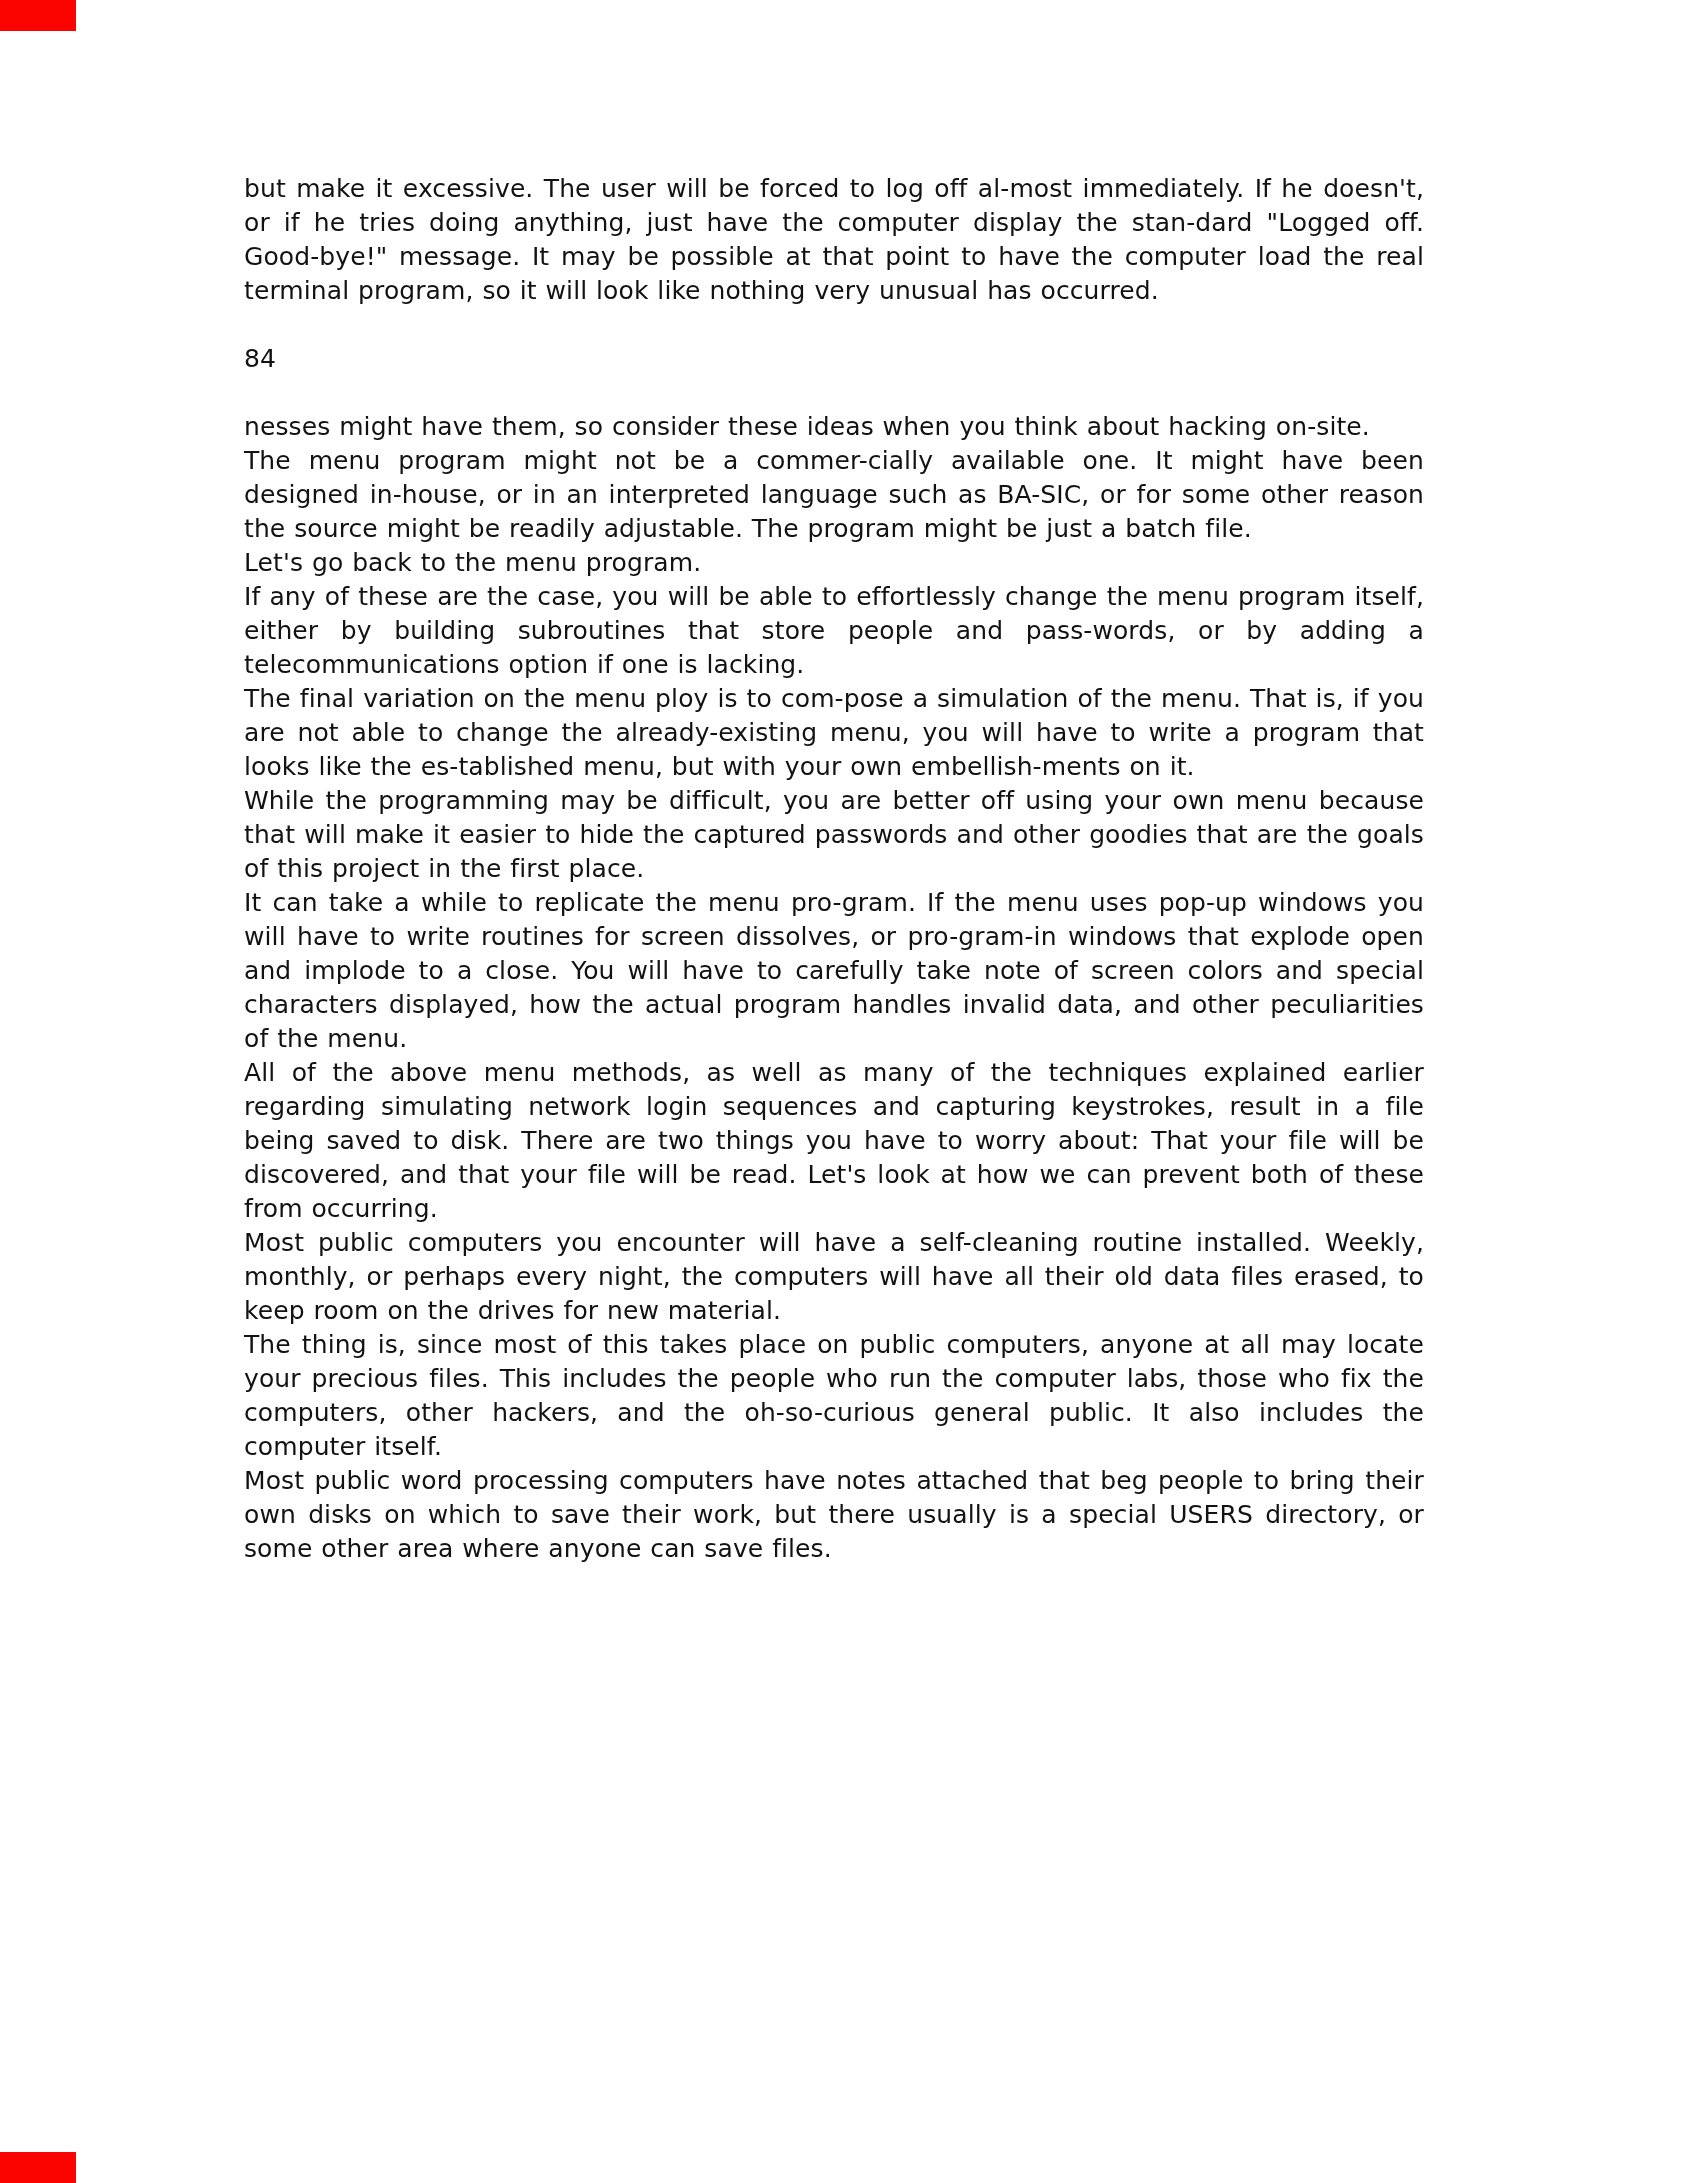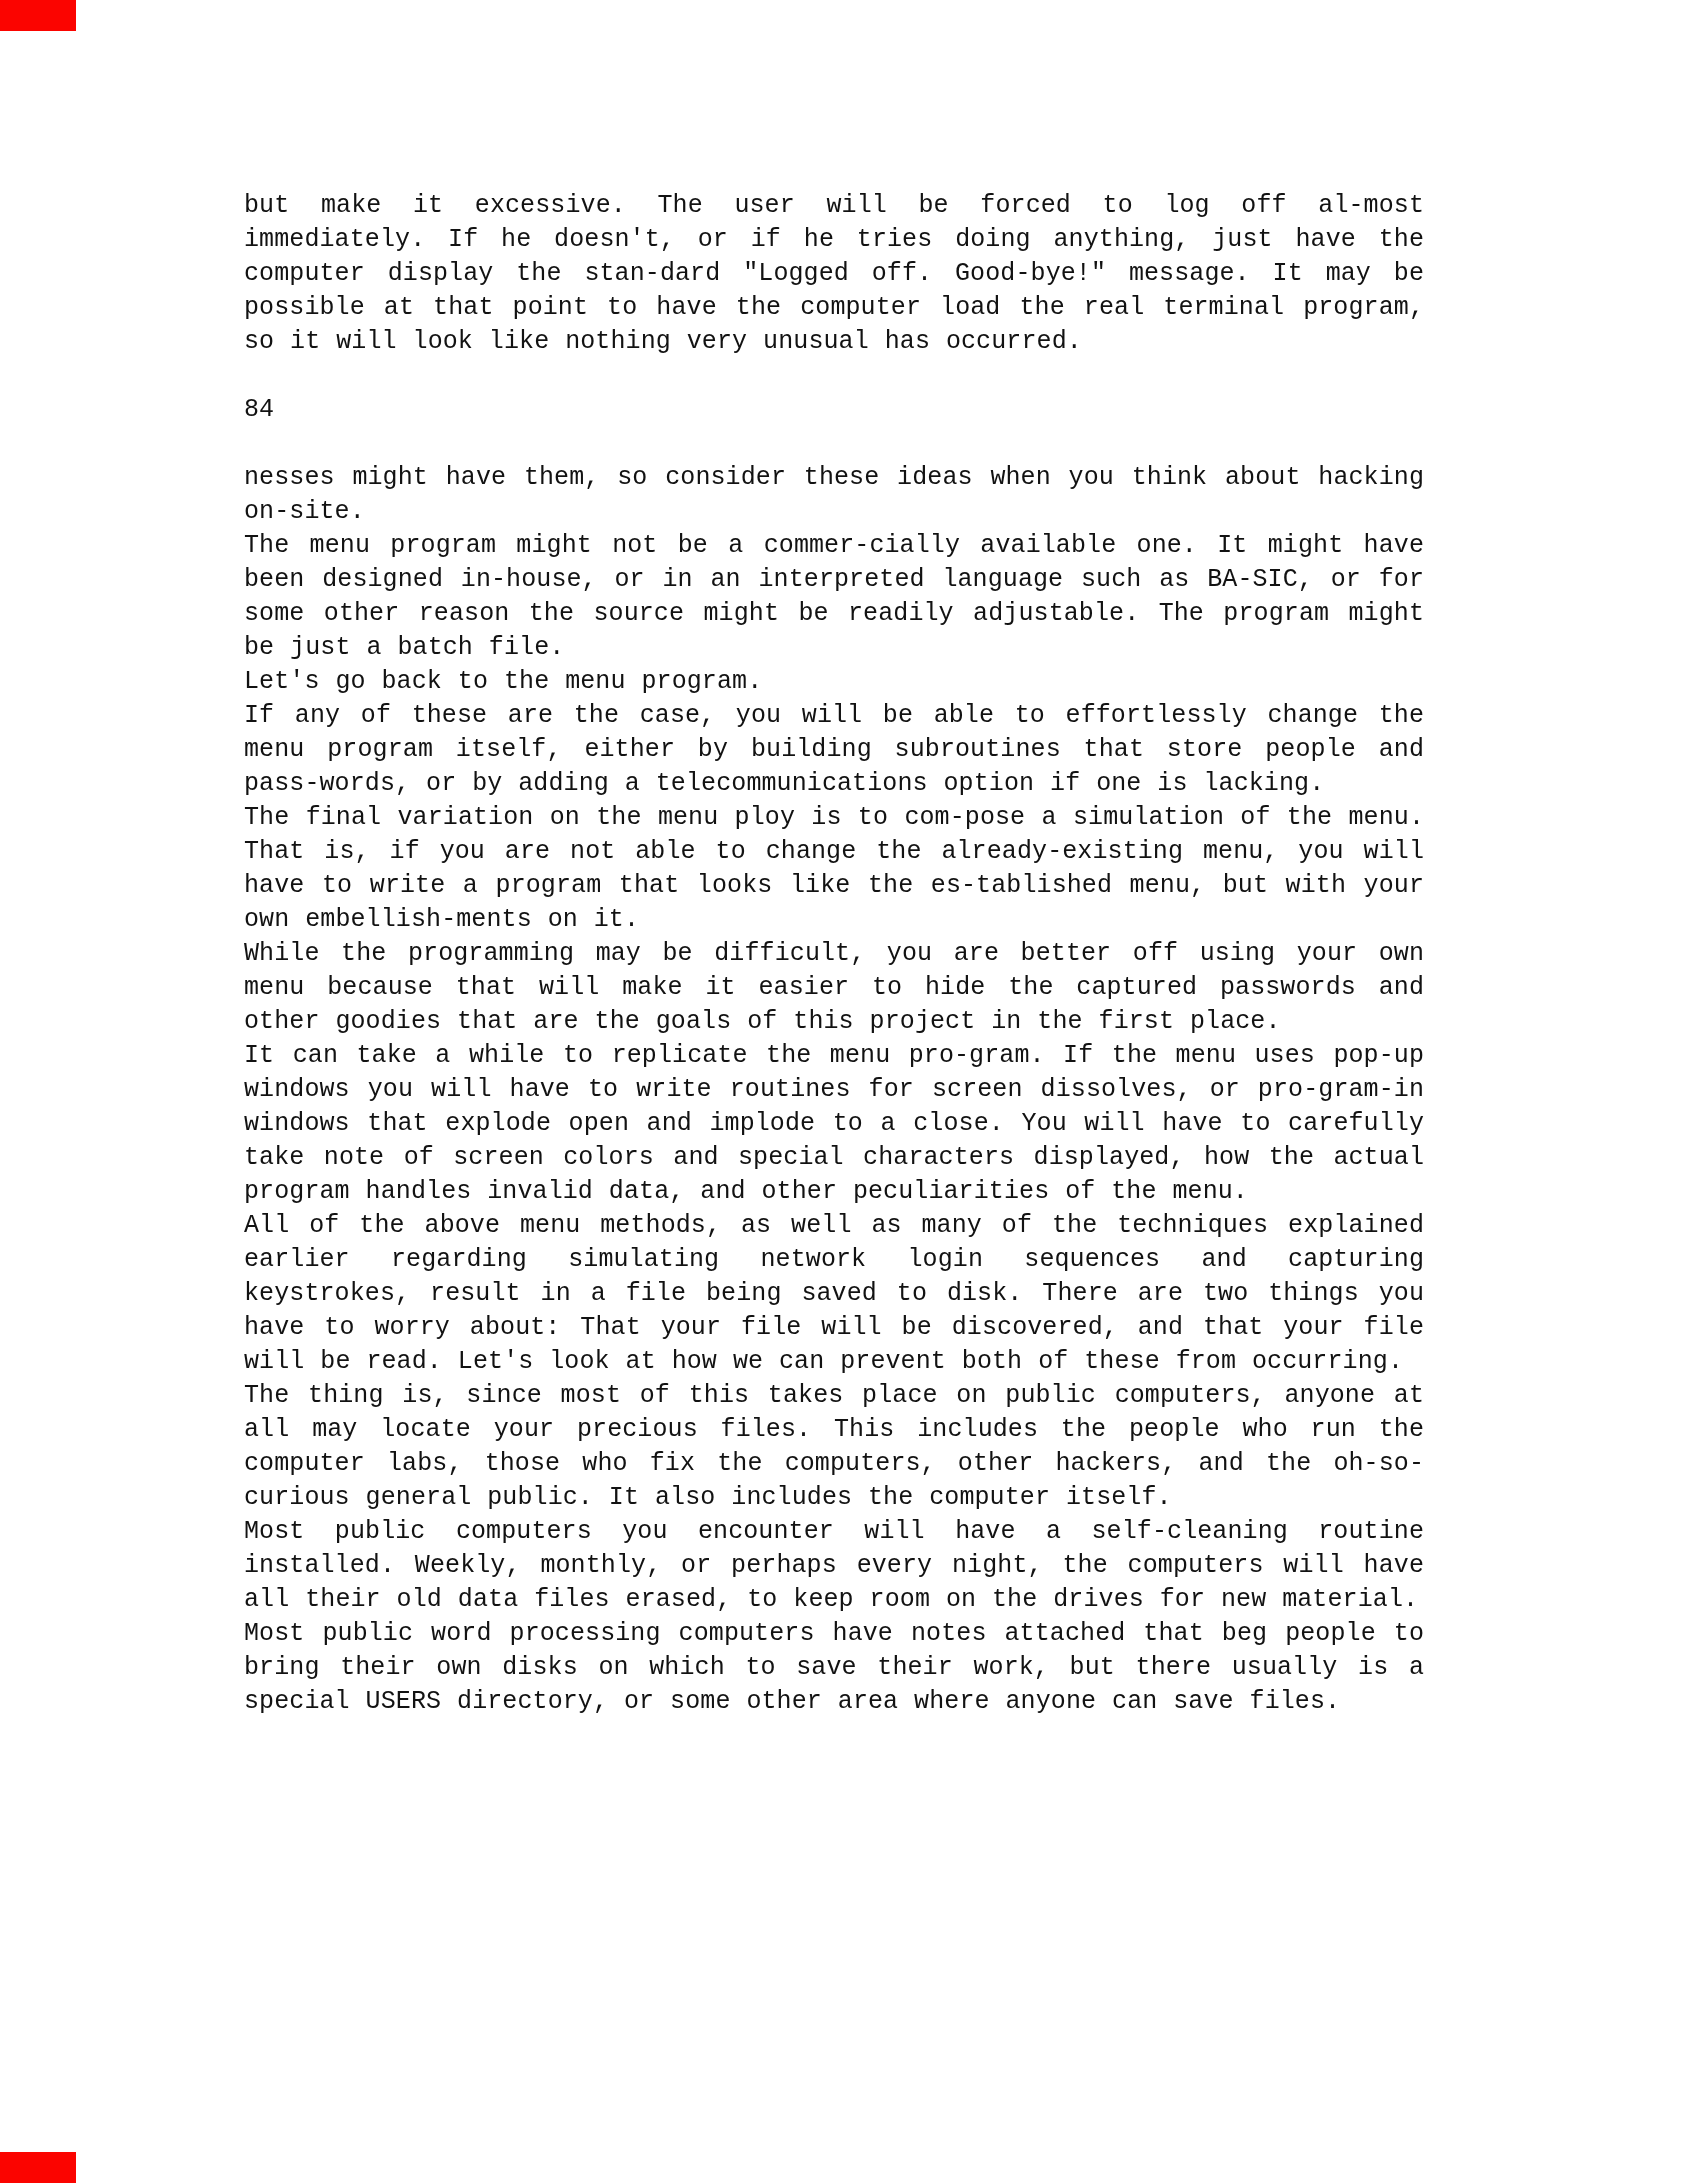--- a/index.html
+++ b/index.html
@@ -20,24 +20,23 @@
   .artifact {
     position: absolute;
     left: 0;
     width: 76px;
     height: 31px;
   }
   .artifact-top { top: 0; }
   .artifact-bottom { bottom: 0; }
   .text-column {
     position: absolute;
-    top: 189px;
+    top: 172px;
     left: 244px;
     width: 1180px;
-    font-family: Liberation Mono, monospace;
   }
   .text-column p {
     margin: 0;
     padding: 0;
     font-size: 25px;
     line-height: 34px;
     text-align: justify;
     letter-spacing: 0.1px;
     word-spacing: 0.8px;
   }
@@ -63,19 +62,19 @@
     <p>nesses might have them, so consider these ideas when you think about hacking on-site.</p>
     <p>The menu program might not be a commer-cially available one.  It might have been designed in-house, or in an interpreted language such as BA-SIC, or for some other reason the source might be readily adjustable.  The program might be just a batch file.</p>
     <p>Let's go back to the menu program.</p>
     <p>If any of these are the case, you will be able to effortlessly change the menu program itself, either by building subroutines that store people and pass-words, or by adding a telecommunications option if one is lacking.</p>
     <p>The final variation on the menu ploy is to com-pose a simulation of the menu.  That is, if you are not able to change the already-existing menu, you will have to write a program that looks like the es-tablished menu, but with your own embellish-ments on it.</p>
     <p>While the programming may be difficult, you are better off using your own menu because that will make it easier to hide the captured passwords and other goodies that are the goals of this project in the first place.</p>
     <p>It can take a while to replicate the menu pro-gram.  If the menu uses pop-up windows you will have to write routines for screen dissolves, or pro-gram-in windows that explode open and implode to a close.  You will have to carefully take note of screen colors and special characters displayed, how the actual program handles invalid data, and other peculiarities of the menu.</p>
 
 
     <p>All of the above menu methods, as well as many of the techniques explained earlier regarding simulating network login sequences and capturing keystrokes, result in a file being saved to disk.  There are two things you have to worry about: That your file will be discovered, and that your file will be read.  Let's look at how we can prevent both of these from occurring.</p>
+    <p>Most public computers you encounter will have a self-cleaning routine installed.  Weekly, monthly, or perhaps every night, the computers will have all their old data files erased, to keep room on the drives for new material.</p>
     <p>The thing is, since most of this takes place on public computers, anyone at all may locate your precious files.  This includes the people who run the computer labs, those who fix the computers, other hackers, and the oh-so-curious general public.  It also includes the computer itself.</p>
-    <p>Most public computers you encounter will have a self-cleaning routine installed.  Weekly, monthly, or perhaps every night, the computers will have all their old data files erased, to keep room on the drives for new material.</p>
     <p>Most public word processing computers have notes attached that beg people to bring their own disks on which to save their work, but there usually is a special USERS directory, or some other area where anyone can save files.</p>
 
   </div>
 </div>
 
 
 </body></html>

